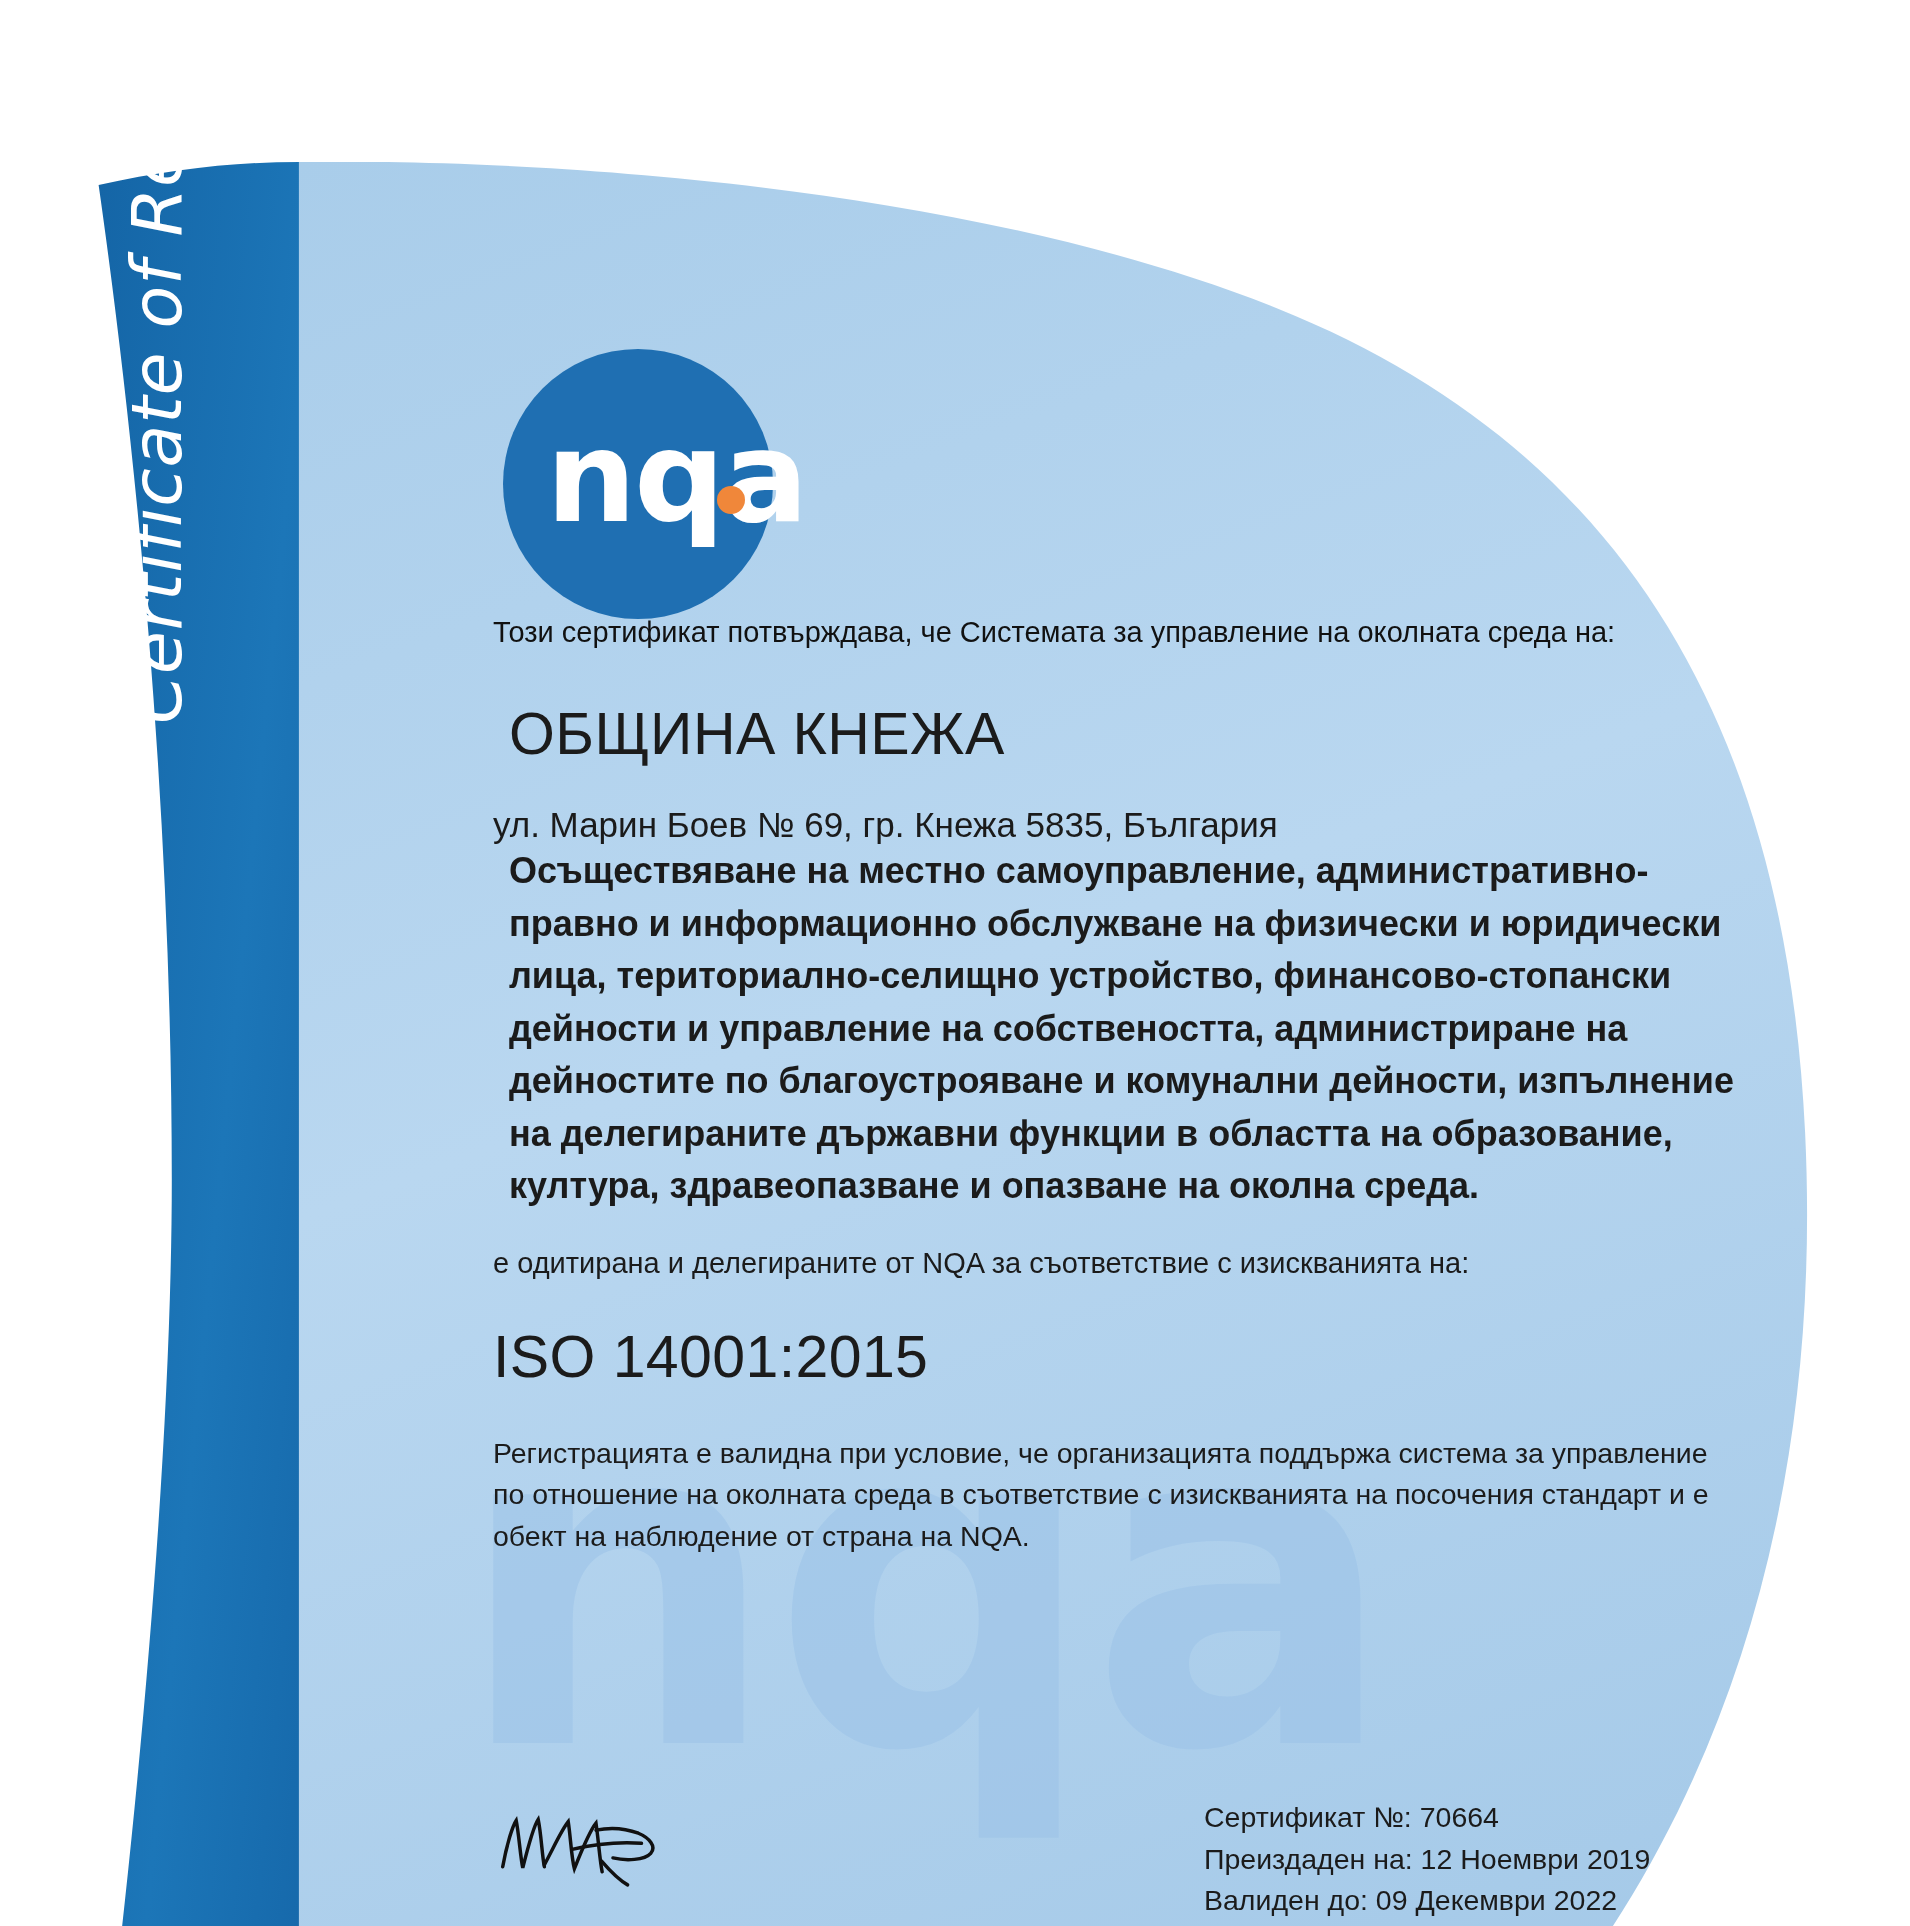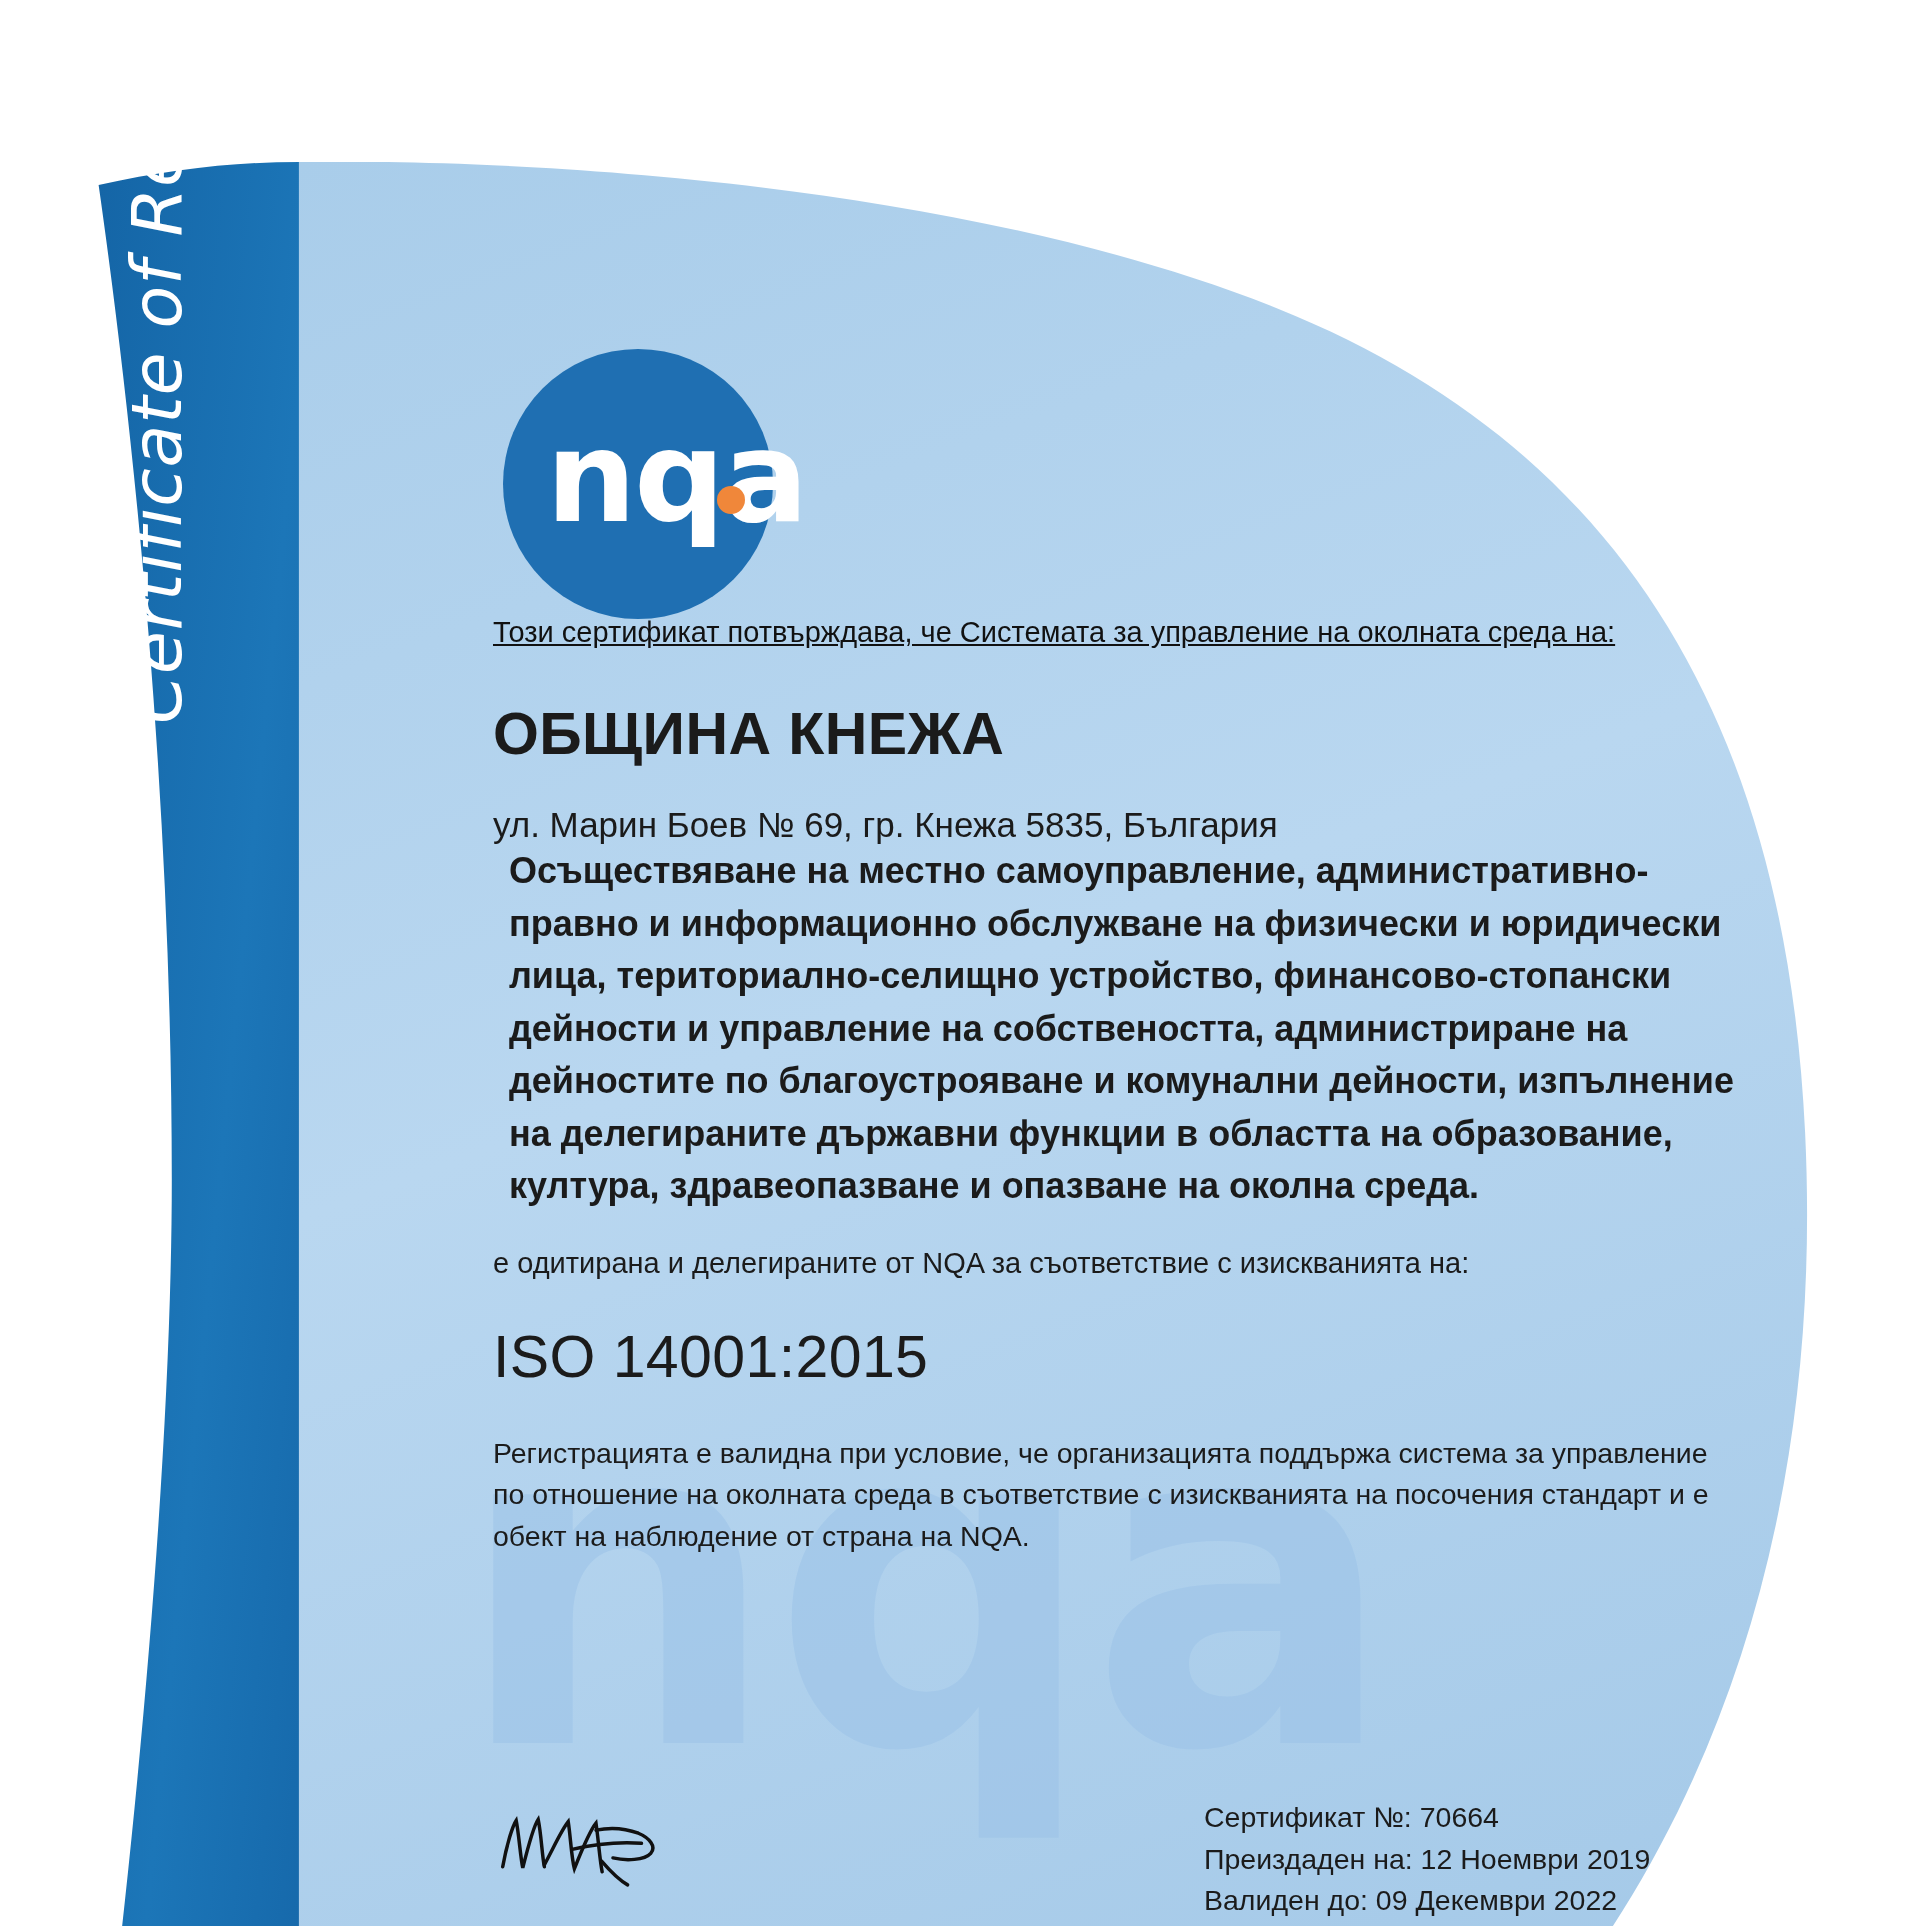--- a/index.html
+++ b/index.html
@@ -103,26 +103,25 @@
     left: 493px;
     top: 613px;
     width: 1244px;
     color: #1b1b1b;
   }
   .line-intro {
     font-size: 29px;
     line-height: 1.35;
     margin: 0 0 48px 0;
     color: #111111;
-    text-decoration: underline;
   }
   .org-name {
     font-size: 59px;
-    font-weight: 700;
-    margin: 0 0 37px 0;
+    font-weight: 400;
+    margin: 0 0 37px 16px;
     letter-spacing: 0.4px;
   }
   .org-addr {
     font-size: 35px;
     margin: 0 0 0 0;
   }
   .applies-label {
     font-size: 29px;
     margin: 144px 0 27px 0;
   }

